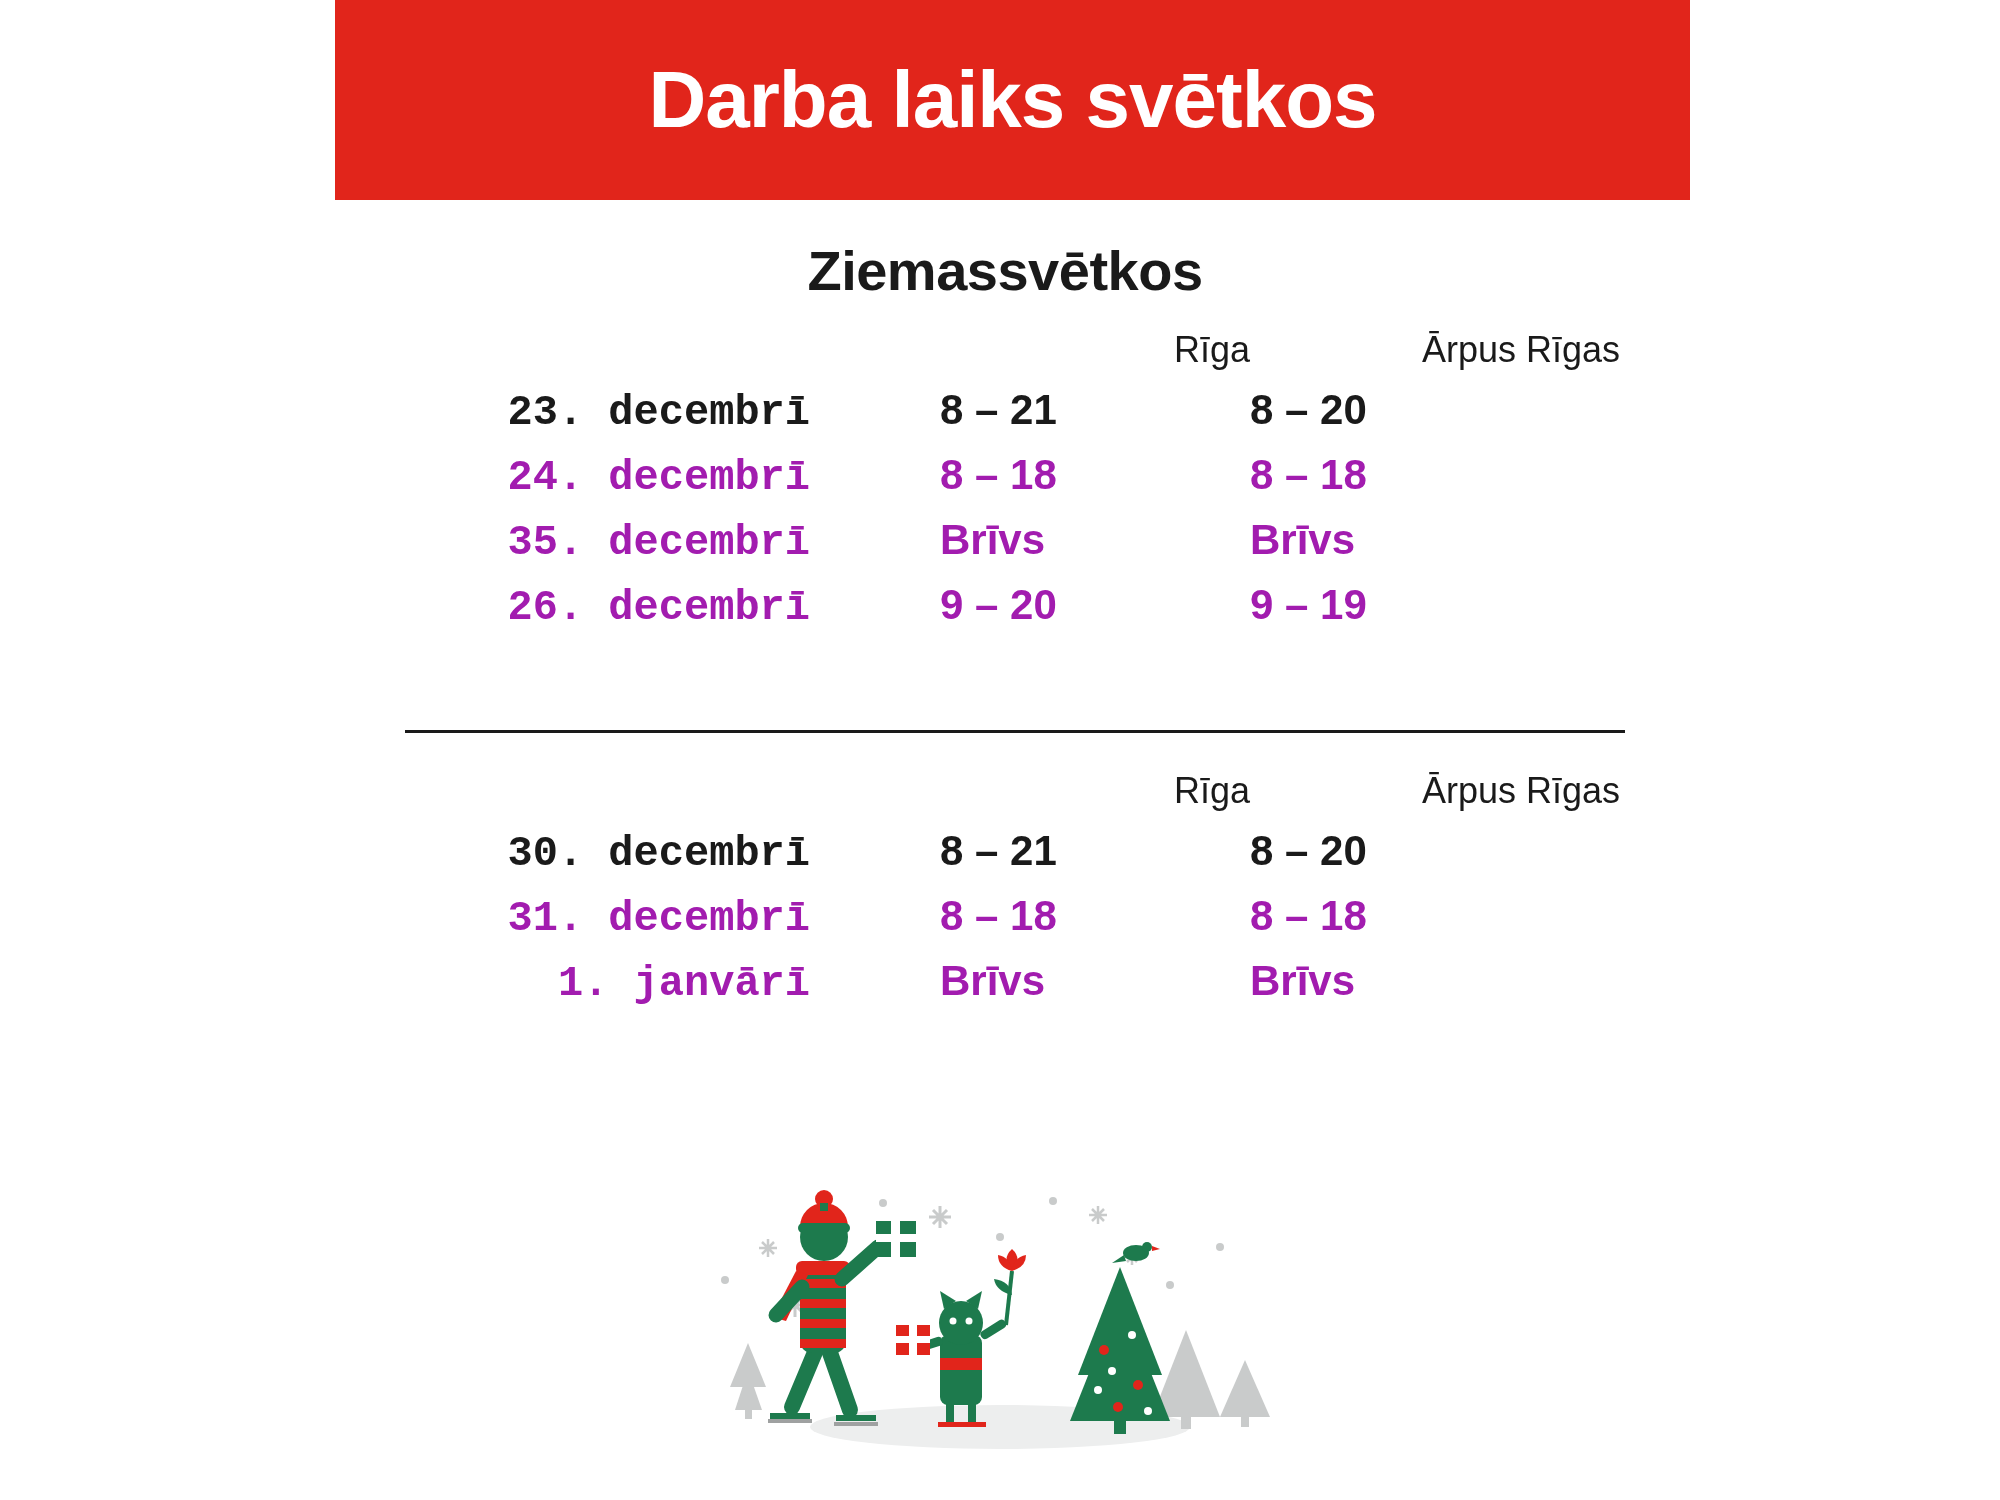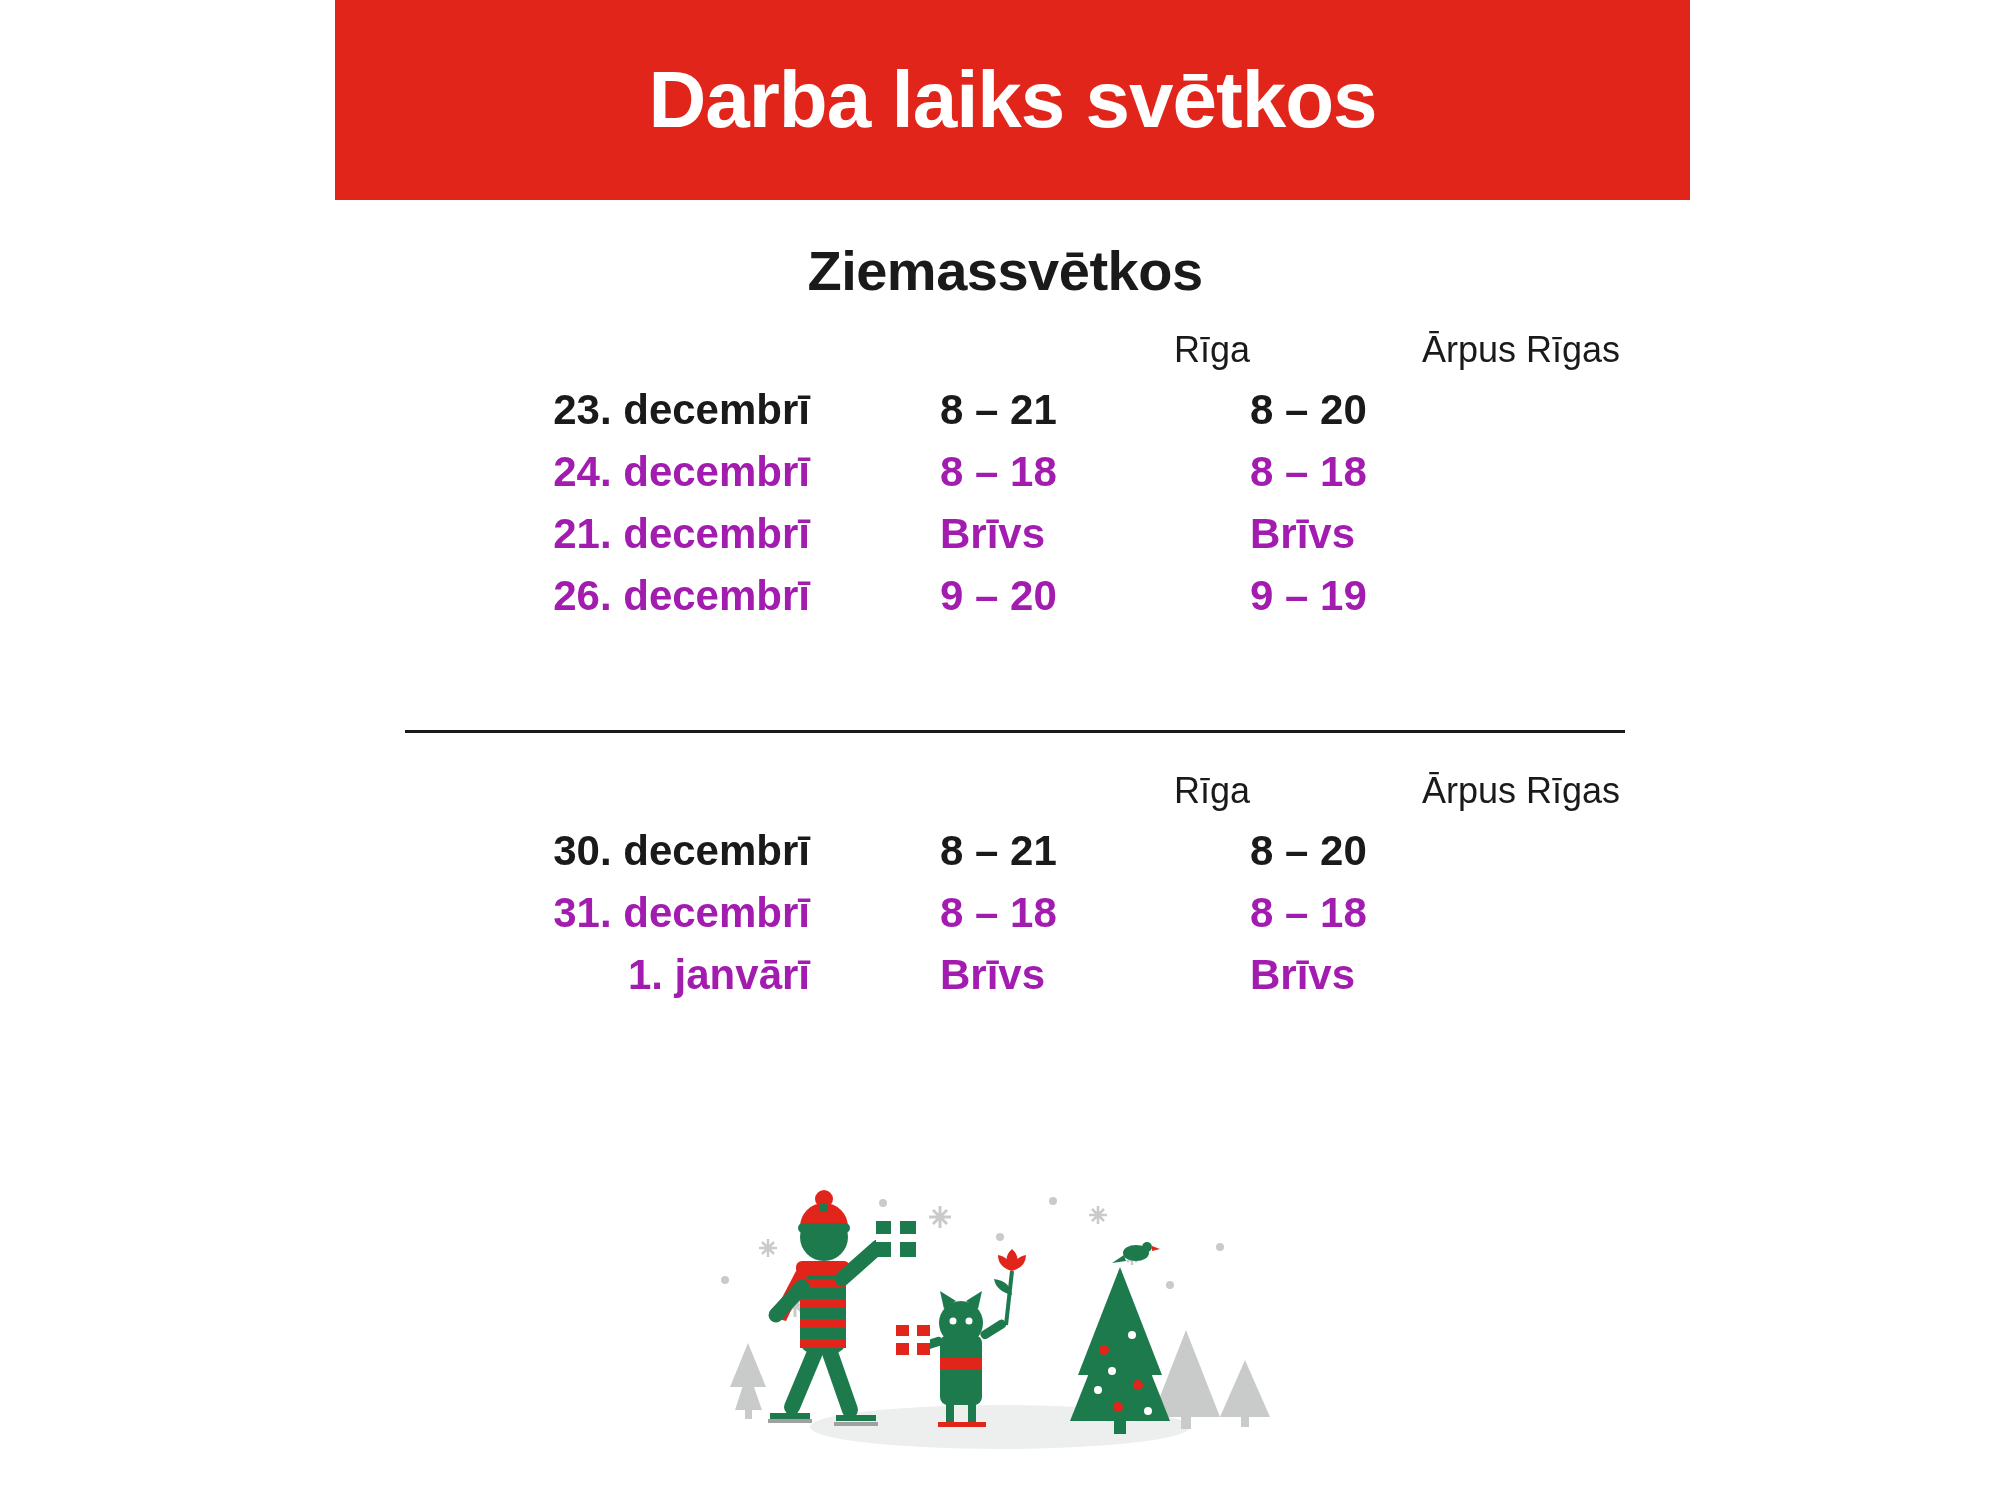--- a/index.html
+++ b/index.html
@@ -86,20 +86,21 @@
   .schedule td {
     font-size: 42px;
     font-weight: bold;
     padding: 7px 0;
     vertical-align: baseline;
     white-space: nowrap;
   }
   .schedule td.day {
     text-align: right;
     padding-right: 130px;
+    font-family: Liberation Mono, monospace;
   }
   .row-normal td { color: #1a1a1a; }
   .row-holiday td { color: #a21caf; }
 
   
   .divider {
     position: absolute;
     left: 405px;
     top: 730px;
     width: 1220px;
@@ -145,21 +146,21 @@
           <td class="day">23. decembrī</td>
           <td>8 – 21</td>
           <td>8 – 20</td>
         </tr>
         <tr class="row-holiday">
           <td class="day">24. decembrī</td>
           <td>8 – 18</td>
           <td>8 – 18</td>
         </tr>
         <tr class="row-holiday">
-          <td class="day">21. decembrī</td>
+          <td class="day">35. decembrī</td>
           <td>Brīvs</td>
           <td>Brīvs</td>
         </tr>
         <tr class="row-holiday">
           <td class="day">26. decembrī</td>
           <td>9 – 20</td>
           <td>9 – 19</td>
         </tr>
       </tbody>
     </table>

